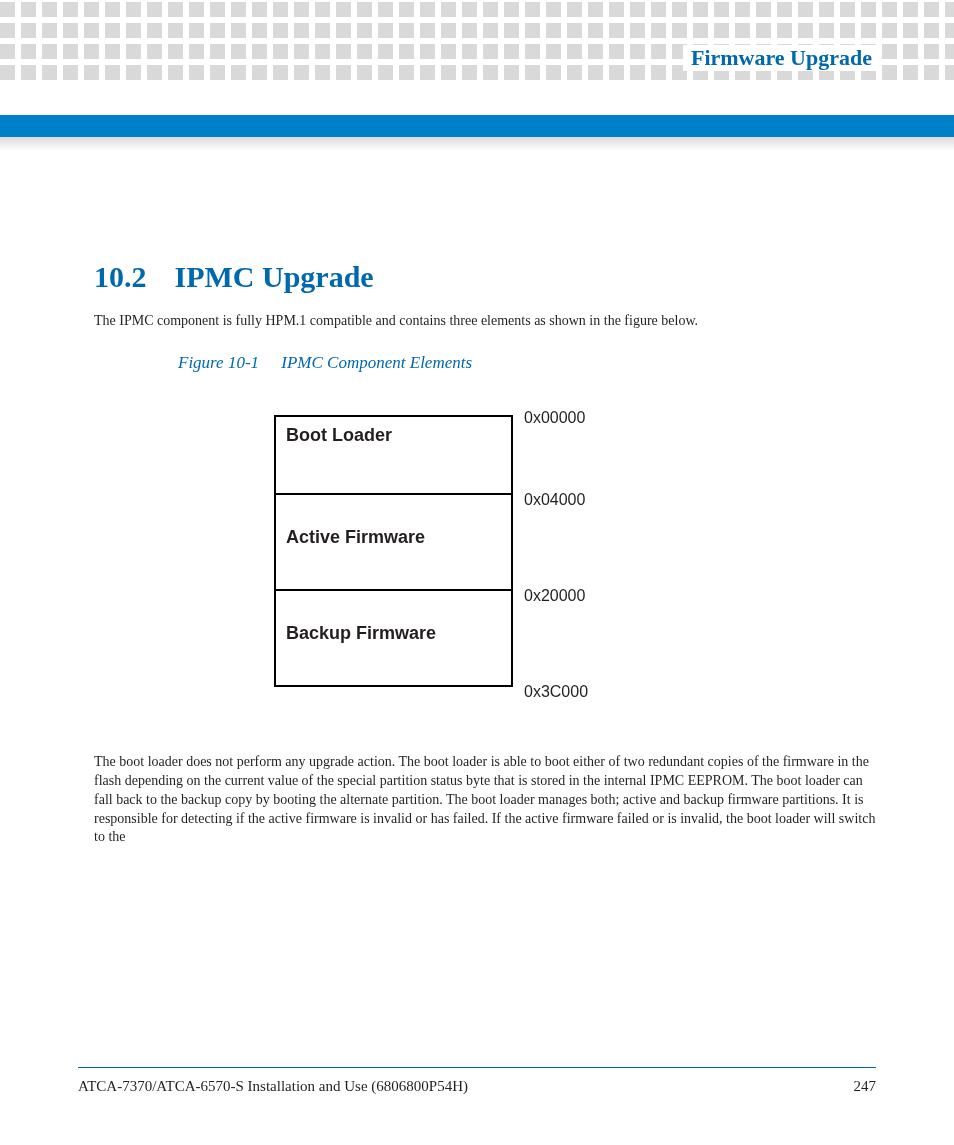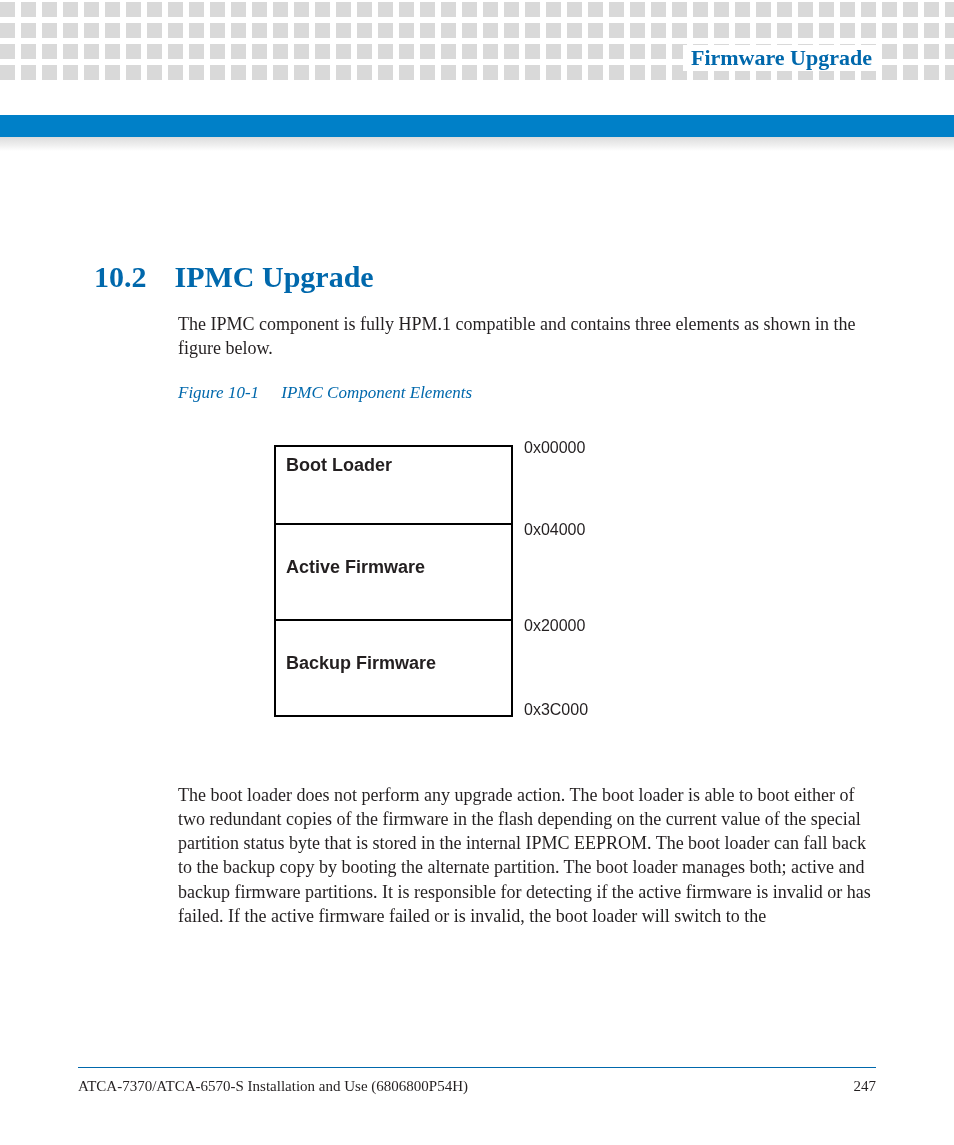--- a/index.html
+++ b/index.html
@@ -80,22 +80,21 @@
     font-size: 30px;
     color: #0068ac;
   }
   .section-title {
     font-family: Georgia, serif;
     font-weight: bold;
     font-size: 30px;
     color: #0068ac;
   }
   .body-text {
-    margin-left: 84px;
-    font-size: 18px;
+    font-size: 14px;
     line-height: 1.35;
     color: #231f20;
     margin-bottom: 22px;
   }
   .figure-caption {
     margin-left: 84px;
     font-style: italic;
     font-size: 17px;
     color: #0068ac;
     margin-top: 20px;
@@ -123,21 +122,21 @@
   .addr {
     position: absolute;
     left: 250px;
     font-family: Arial, Helvetica, sans-serif;
     font-weight: normal;
     font-size: 16px;
   }
   .addr1 { top: 6px; }
   .addr2 { top: 88px; }
   .addr3 { top: 184px; }
-  .addr4 { top: 268px; text-align: center; }
+  .addr4 { top: 280px; text-align: center; }
   .footer {
     position: absolute;
     bottom: 50px;
     left: 78px;
     right: 78px;
   }
   .footer-line {
     height: 1px;
     background: #0068ac;
     margin-bottom: 10px;

